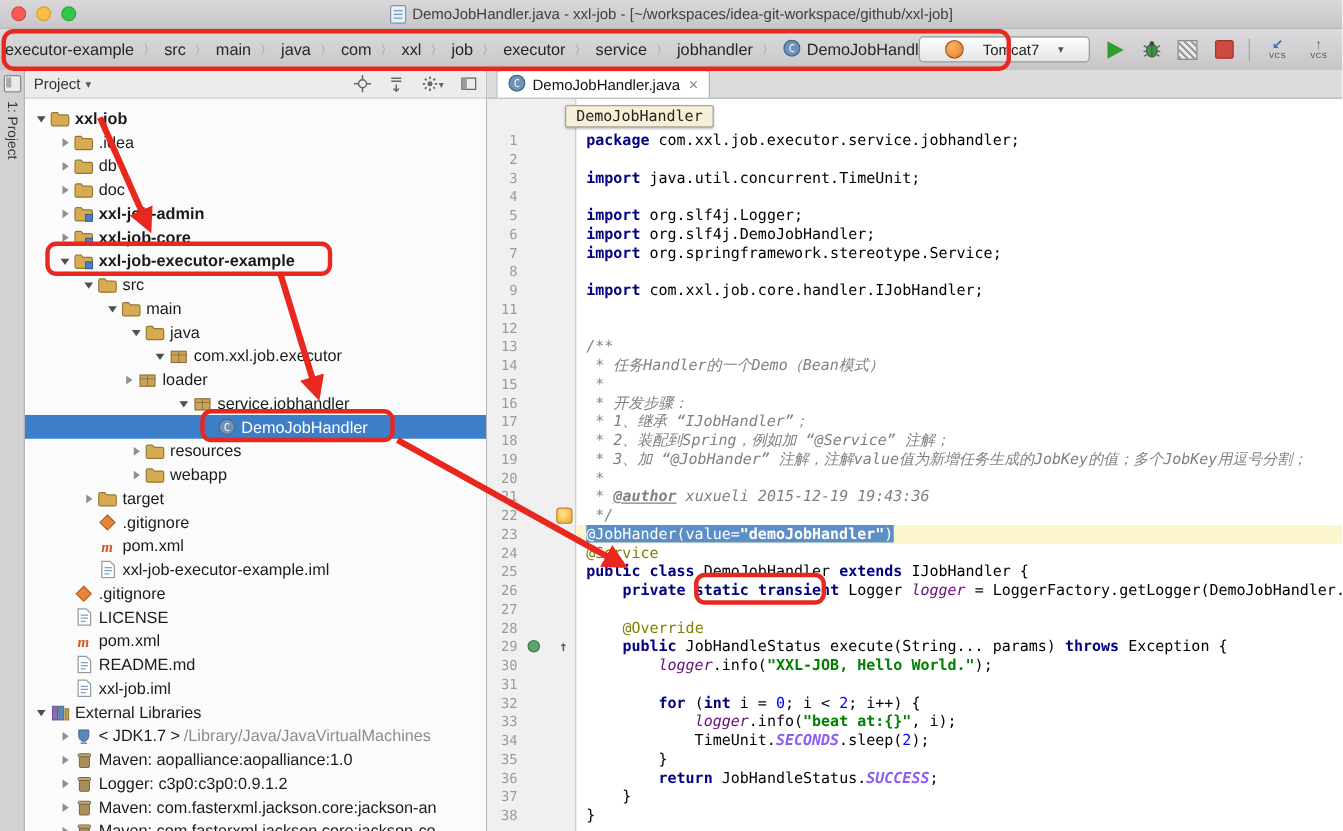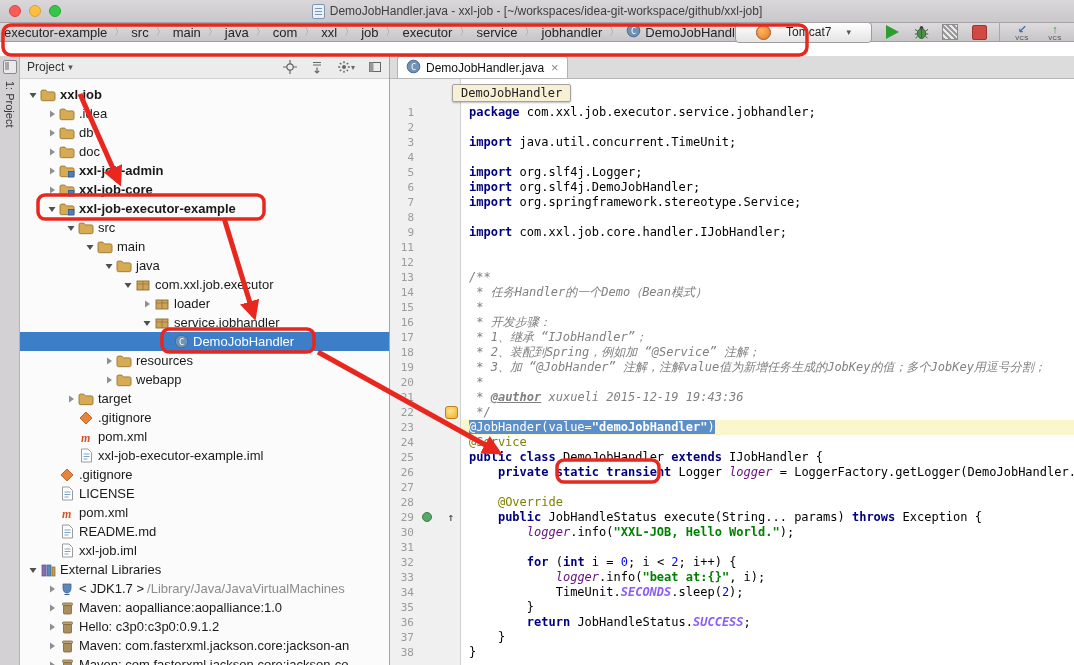--- a/index.html
+++ b/index.html
@@ -13,21 +13,21 @@
   .light.red { background:#fc5b57; border:1px solid #d34a44; }
   .light.yellow { background:#fdbe41; border:1px solid #d6a13c; }
   .light.green { background:#34c84a; border:1px solid #2ca53b; }
   .title-wrap { display:flex; align-items:center; gap:5px; }
   .title-fileicon { width:11px; height:13px; background:#e9f0f7; border:1px solid #7a97b5; border-radius:2px;
     position:relative; }
   .title-fileicon::after { content:""; position:absolute; left:2px; top:3px; right:2px; height:1px; background:#7a97b5;
     box-shadow:0 3px 0 #7a97b5, 0 6px 0 #7a97b5; }
 
   
-  .navbar { height:19px; background:linear-gradient(#dddbdd,#c7c5c7); border-bottom:1px solid #9f9d9f;
+  .navbar { height:34px; background:linear-gradient(#dddbdd,#c7c5c7); border-bottom:1px solid #9f9d9f;
     display:flex; align-items:center; padding:0 8px 0 2px; box-sizing:border-box; }
   .crumbs { display:flex; align-items:center; font-size:13px; color:#262626; flex:1; min-width:0;
     overflow:hidden; white-space:nowrap; }
   .crumb { padding:1px 2px; display:inline-flex; align-items:center; gap:4px; }
   .chev { color:#8a8a8a; margin:0 5px; font-size:10px; }
   .runbar { display:flex; align-items:center; gap:11px; flex:none; }
   .combo { display:flex; align-items:center; gap:15px; background:linear-gradient(#ffffff,#e4e4e4);
     border:1px solid #9d9d9d; border-radius:4px; padding:2px 20px; font-size:12px; color:#222; }
   .tomcat-dot { width:13px; height:13px; border-radius:50%; background:radial-gradient(circle at 35% 35%, #ffb65e, #e2772b);
     border:1px solid #a65318; }
@@ -392,21 +392,21 @@
             </svg>
           </span>
           <span class="ticon">
             <svg width="16" height="14" viewBox="0 0 16 14">
               <rect x="2" y="3" width="12" height="9" fill="#cda35c" stroke="#8d7030" stroke-width=".9"></rect>
               <path d="M2 6h12M8 3v9" stroke="#8d7030" stroke-width=".7"></path>
             </svg>
           </span>
           <span class="tlabel">com.xxl.job.executor</span>
         </div>
-        <div class="trow" style="padding-left: 120px;">
+        <div class="trow" style="padding-left: 76px;">
           <span class="tarrow">
             <svg width="10" height="10" viewBox="0 0 10 10">
               <path d="M3 1.5l5 3.5-5 3.5z" fill="#8f8f8f"></path>
             </svg>
           </span>
           <span class="ticon">
             <svg width="16" height="14" viewBox="0 0 16 14">
               <rect x="2" y="3" width="12" height="9" fill="#cda35c" stroke="#8d7030" stroke-width=".9"></rect>
               <path d="M2 6h12M8 3v9" stroke="#8d7030" stroke-width=".7"></path>
             </svg>
@@ -601,21 +601,21 @@
             <svg width="10" height="10" viewBox="0 0 10 10">
               <path d="M3 1.5l5 3.5-5 3.5z" fill="#8f8f8f"></path>
             </svg>
           </span>
           <span class="ticon">
             <svg width="13" height="14" viewBox="0 0 13 14">
               <rect x="2.5" y="4" width="8" height="9" rx="1" fill="#a98d5f" stroke="#7a6336" stroke-width=".8"></rect>
               <rect x="1.5" y="2" width="10" height="2.4" rx="1" fill="#c3aa74" stroke="#7a6336" stroke-width=".8"></rect>
             </svg>
           </span>
-          <span class="tlabel">Hello: c3p0:c3p0:0.9.1.2</span>
+          <span class="tlabel">Logger: c3p0:c3p0:0.9.1.2</span>
         </div>
         <div class="trow" style="padding-left: 25px;">
           <span class="tarrow">
             <svg width="10" height="10" viewBox="0 0 10 10">
               <path d="M3 1.5l5 3.5-5 3.5z" fill="#8f8f8f"></path>
             </svg>
           </span>
           <span class="ticon">
             <svg width="13" height="14" viewBox="0 0 13 14">
               <rect x="2.5" y="4" width="8" height="9" rx="1" fill="#a98d5f" stroke="#7a6336" stroke-width=".8"></rect>

